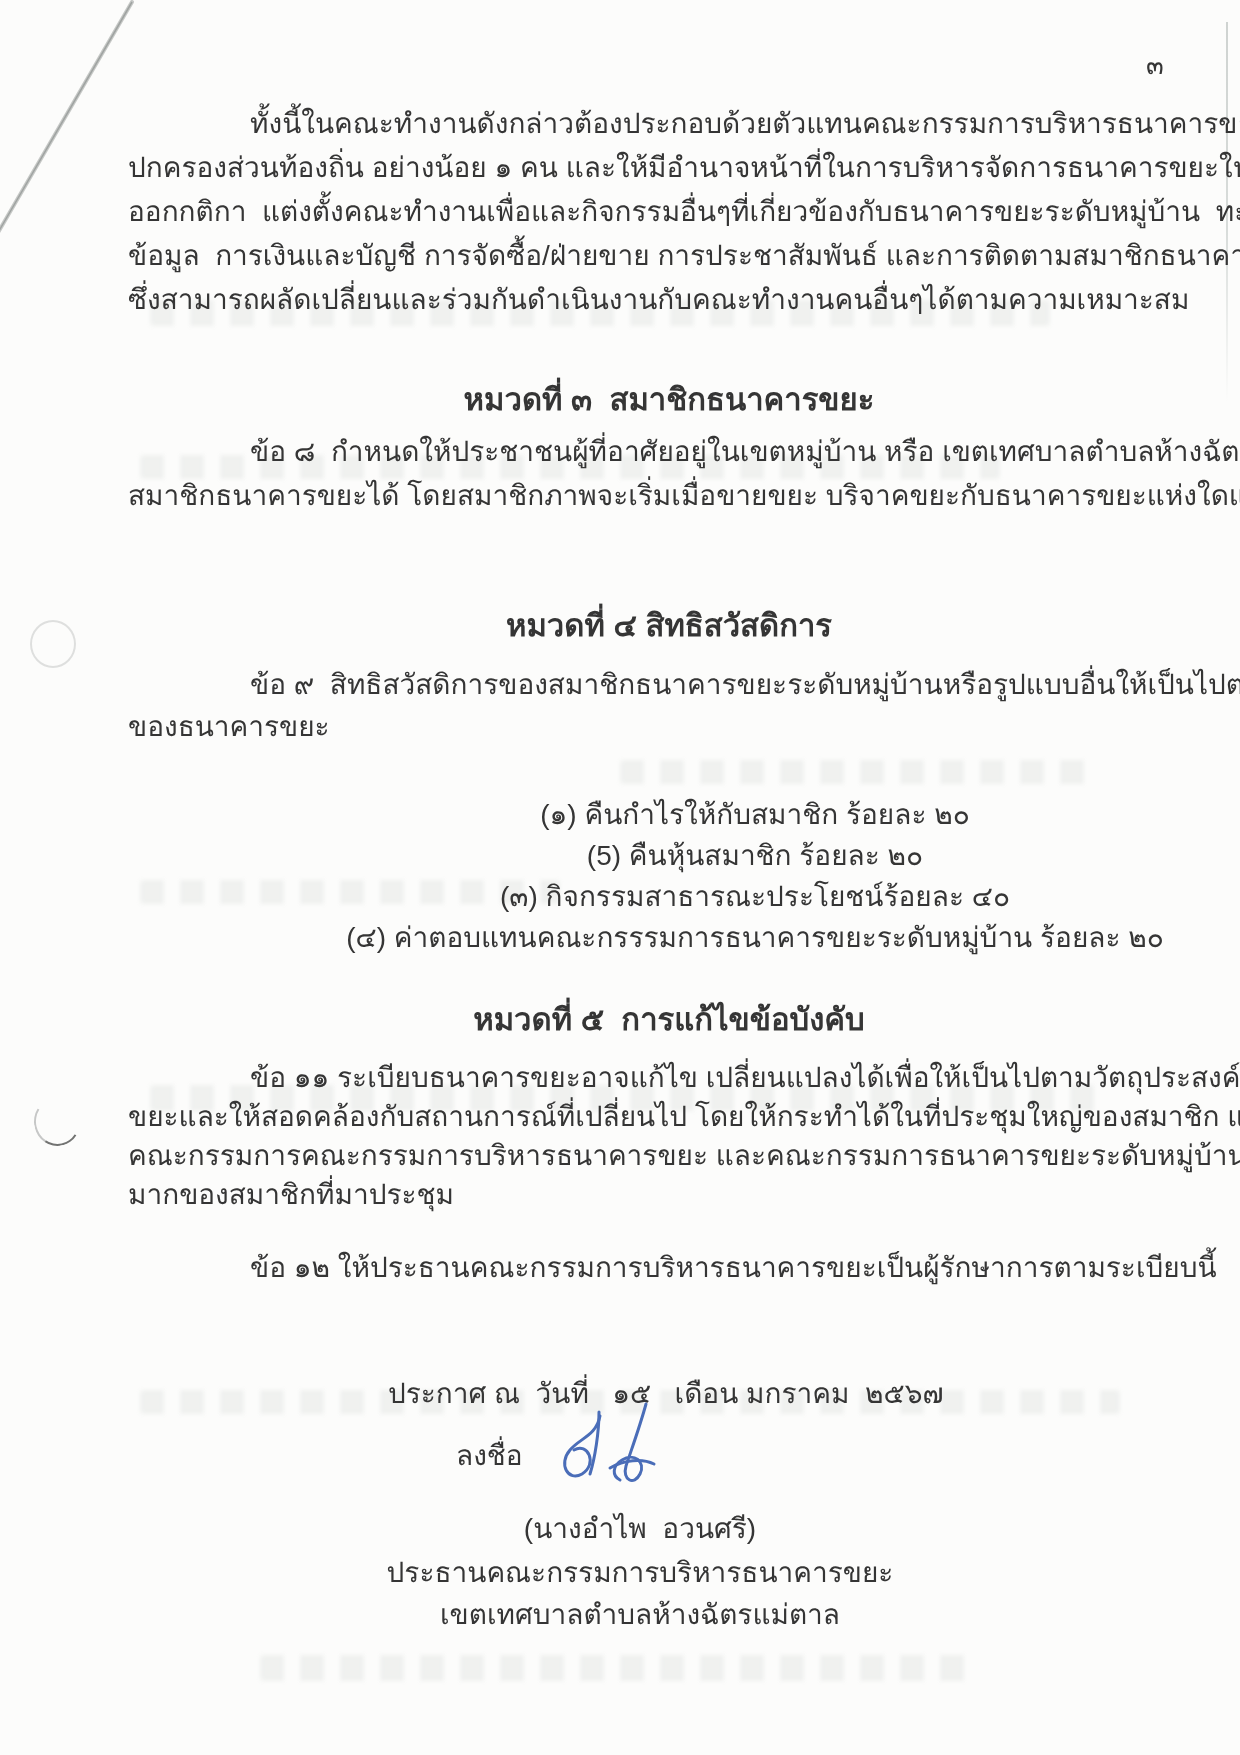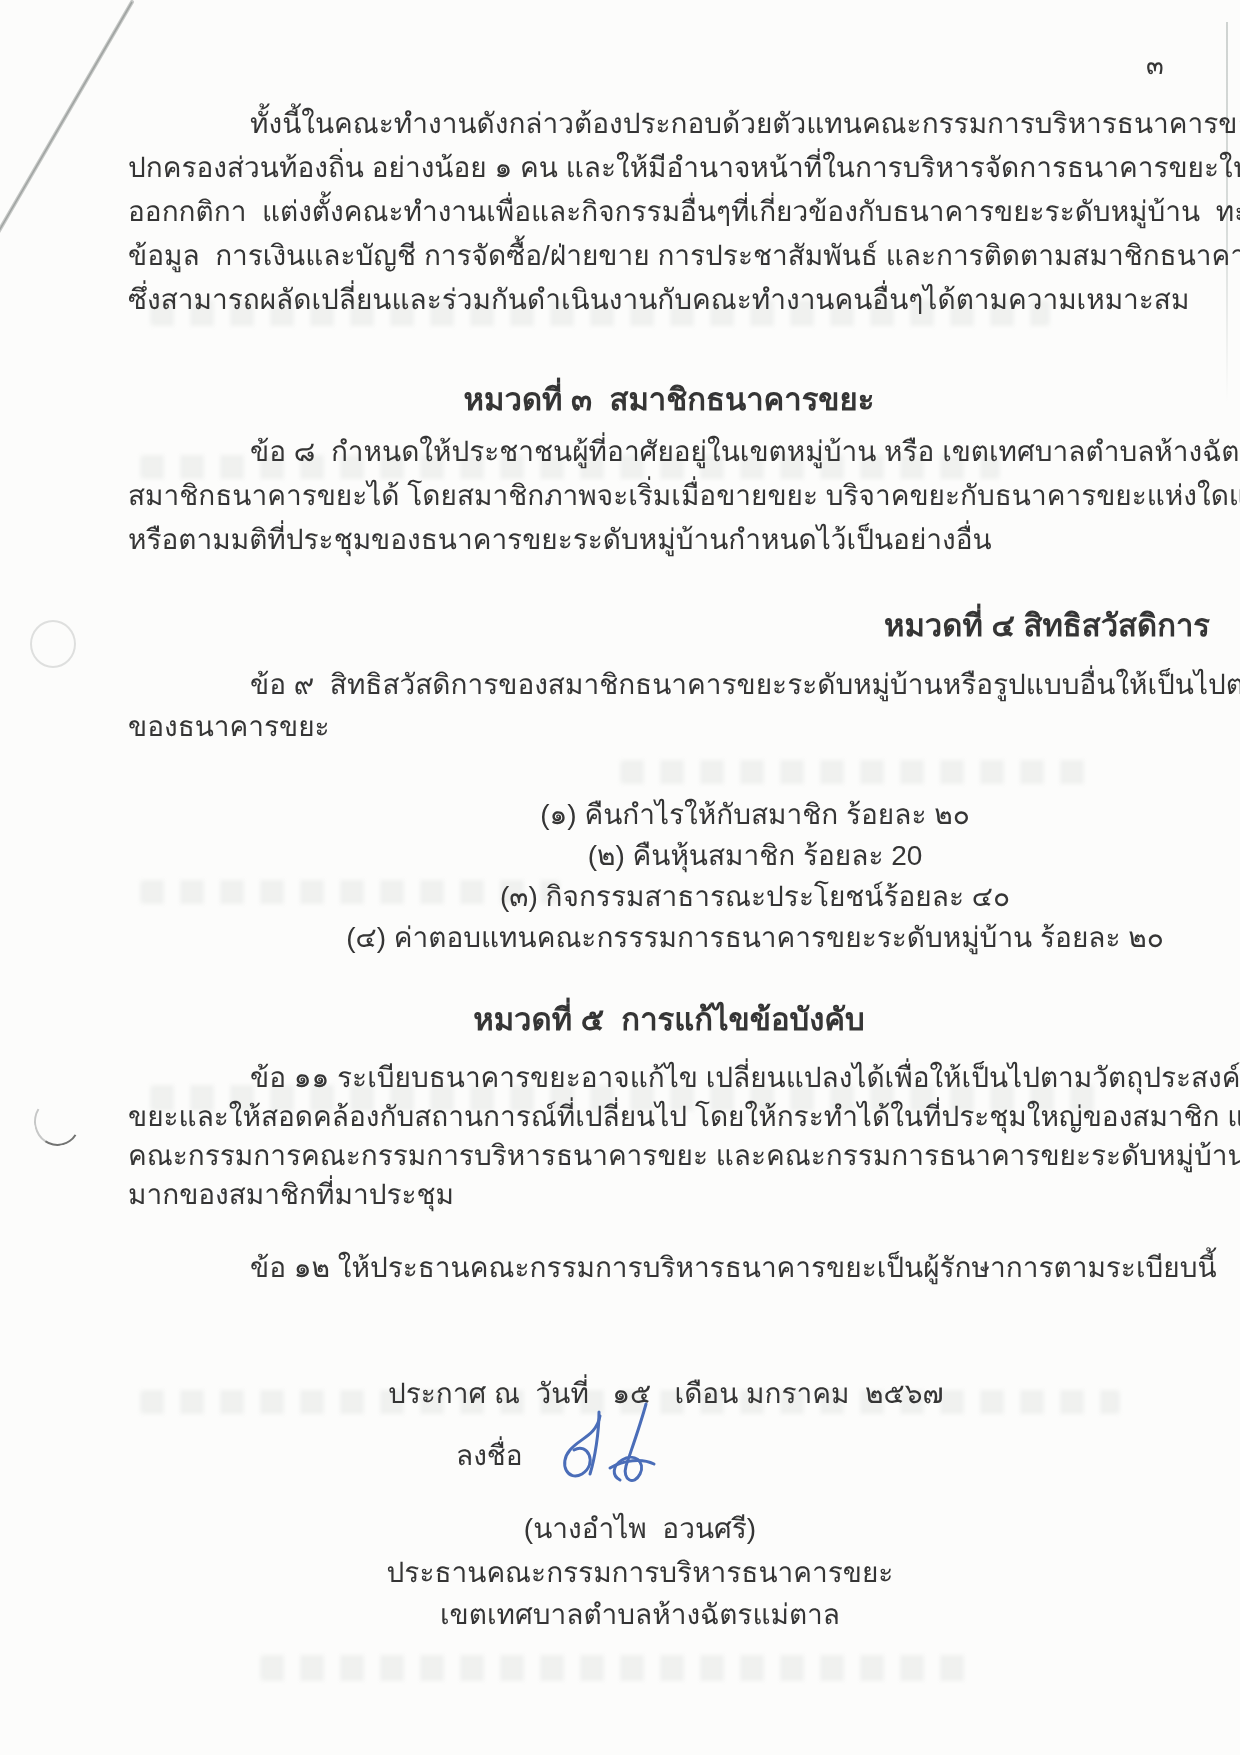--- a/index.html
+++ b/index.html
@@ -87,33 +87,32 @@
     <div class="line">ออกกติกา  แต่งตั้งคณะทำงานเพื่อและกิจกรรมอื่นๆที่เกี่ยวข้องกับธนาคารขยะระดับหมู่บ้าน  ทะเบียนสมาชิก  บันทึก</div>
     <div class="line">ข้อมูล  การเงินและบัญชี การจัดซื้อ/ฝ่ายขาย การประชาสัมพันธ์ และการติดตามสมาชิกธนาคารขยะระดับหมู่บ้าน</div>
     <div class="line">ซึ่งสามารถผลัดเปลี่ยนและร่วมกันดำเนินงานกับคณะทำงานคนอื่นๆได้ตามความเหมาะสม</div>
   </div>
 
   <div class="abs heading" style="top:374px;">หมวดที่ ๓  สมาชิกธนาคารขยะ</div>
 
   <div class="abs block lh44" style="top:430px;">
     <div class="line indent">ข้อ ๘  กำหนดให้ประชาชนผู้ที่อาศัยอยู่ในเขตหมู่บ้าน หรือ เขตเทศบาลตำบลห้างฉัตรแม่ตาลเป็น</div>
     <div class="line">สมาชิกธนาคารขยะได้ โดยสมาชิกภาพจะเริ่มเมื่อขายขยะ บริจาคขยะกับธนาคารขยะแห่งใดแห่งหนึ่งอย่างต่อเนื่อง</div>
-    <div class="line">หรือตามมติที่ประชุมของธนาคารขยะระดับหมู่บ้านกำหนดไว้เป็นอย่างอื่น</div>
   </div>
 
-  <div class="abs heading" style="top:600px;text-align:right;">หมวดที่ ๔ สิทธิสวัสดิการ</div>
+  <div class="abs heading" style="top:600px;">หมวดที่ ๔ สิทธิสวัสดิการ</div>
 
   <div class="abs block lh42" style="top:664px;">
     <div class="line indent">ข้อ ๙  สิทธิสวัสดิการของสมาชิกธนาคารขยะระดับหมู่บ้านหรือรูปแบบอื่นให้เป็นไปตามมติที่ประชุม</div>
     <div class="line">ของธนาคารขยะ</div>
   </div>
 
   <div class="abs block lh41" style="top:794px;">
     <div class="line items-indent">(๑) คืนกำไรให้กับสมาชิก ร้อยละ ๒๐</div>
-    <div class="line items-indent">(๒) คืนหุ้นสมาชิก ร้อยละ 20</div>
+    <div class="line items-indent">(5) คืนหุ้นสมาชิก ร้อยละ ๒๐</div>
     <div class="line items-indent">(๓) กิจกรรมสาธารณะประโยชน์ร้อยละ ๔๐</div>
     <div class="line items-indent">(๔) ค่าตอบแทนคณะกรรรมการธนาคารขยะระดับหมู่บ้าน ร้อยละ ๒๐</div>
   </div>
 
   <div class="abs heading" style="top:994px;">หมวดที่ ๕  การแก้ไขข้อบังคับ</div>
 
   <div class="abs block lh39" style="top:1058px;">
     <div class="line indent">ข้อ ๑๑ ระเบียบธนาคารขยะอาจแก้ไข เปลี่ยนแปลงได้เพื่อให้เป็นไปตามวัตถุประสงค์ของธนาคาร</div>
     <div class="line">ขยะและให้สอดคล้องกับสถานการณ์ที่เปลี่ยนไป โดยให้กระทำได้ในที่ประชุมใหญ่ของสมาชิก และเสนอแก้ไขโดย</div>
     <div class="line">คณะกรรมการคณะกรรมการบริหารธนาคารขยะ และคณะกรรมการธนาคารขยะระดับหมู่บ้าน มติแก้ไขให้ถือเสียงข้าง</div>

